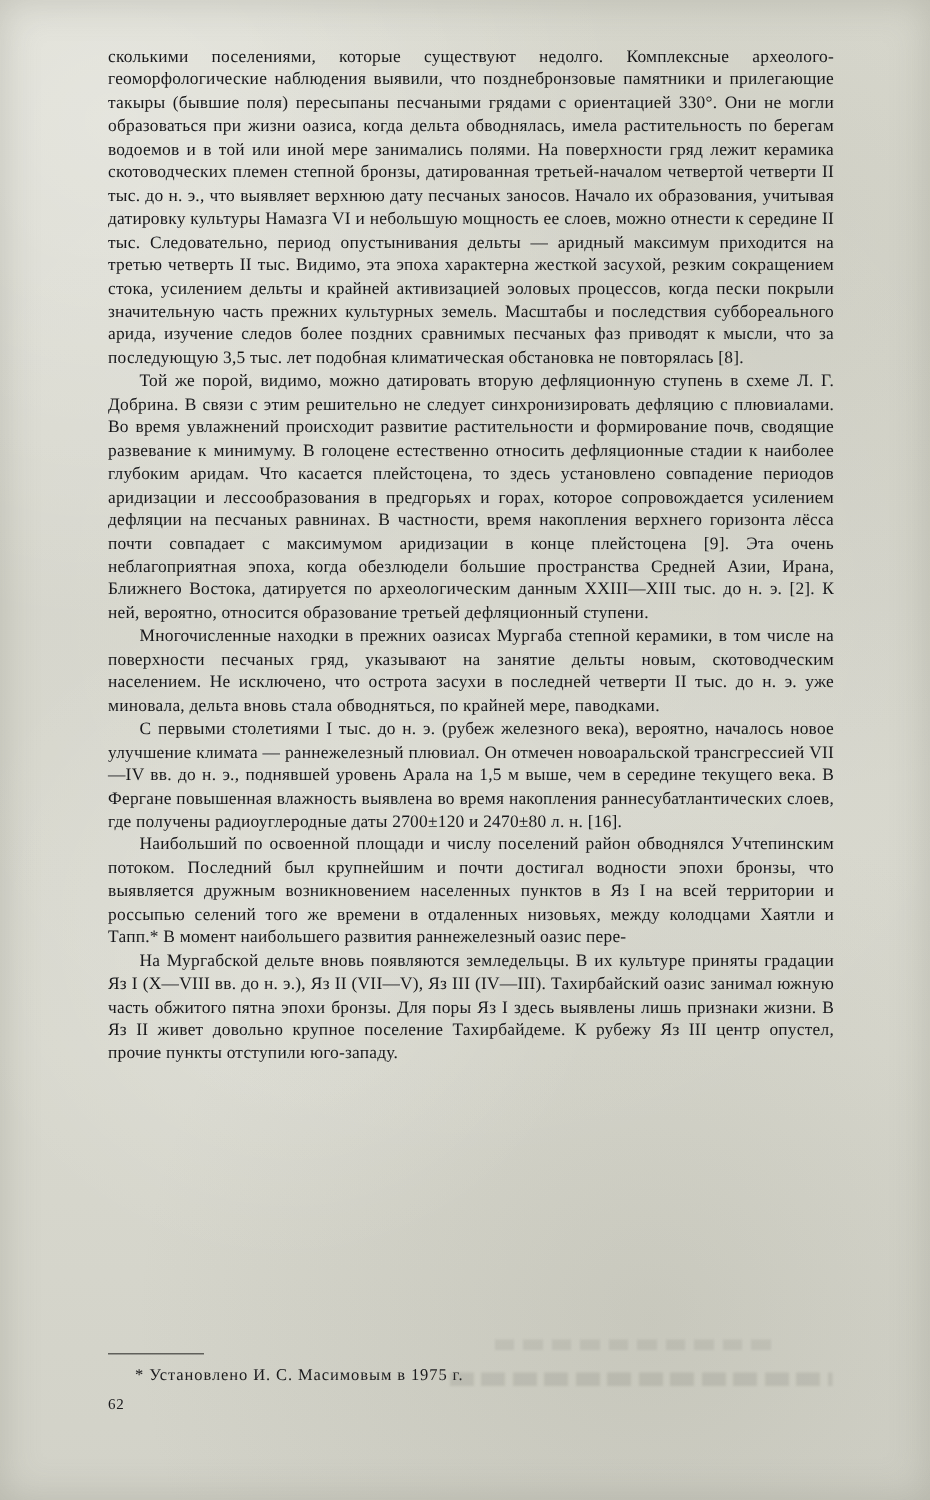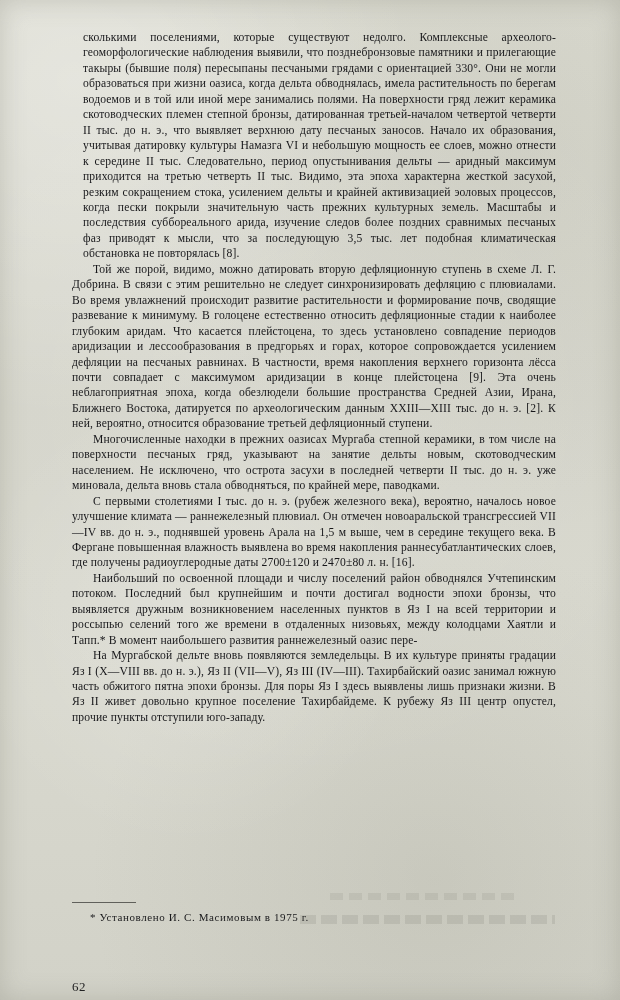--- a/index.html
+++ b/index.html
@@ -44,21 +44,20 @@
     text-align: justify;
     text-justify: inter-word;
     letter-spacing: 0.15px;
   }
   .text-block p {
     margin: 0;
     text-indent: 21px;
   }
   .text-block p.noindent {
     text-indent: 0;
-    margin-left: 11px;
   }
   .footnote-wrap {
     position: absolute;
     left: 72px;
     top: 902px;
     width: 484px;
   }
   .rule {
     width: 64px;
     height: 1px;
@@ -70,24 +69,23 @@
     font-size: 11px;
     line-height: 14px;
     color: #1b1b1d;
     letter-spacing: 0.6px;
     text-indent: 18px;
   }
   .page-number {
     position: absolute;
     left: 72px;
     top: 931px;
-    font-size: 13px;
+    font-size: 10px;
     color: #1b1b1d;
     letter-spacing: 0.5px;
-    margin-top: 48px;
   }
   
   .bleed {
     position: absolute;
     left: 300px;
     top: 915px;
     width: 255px;
     height: 9px;
     background: repeating-linear-gradient(
       90deg,

